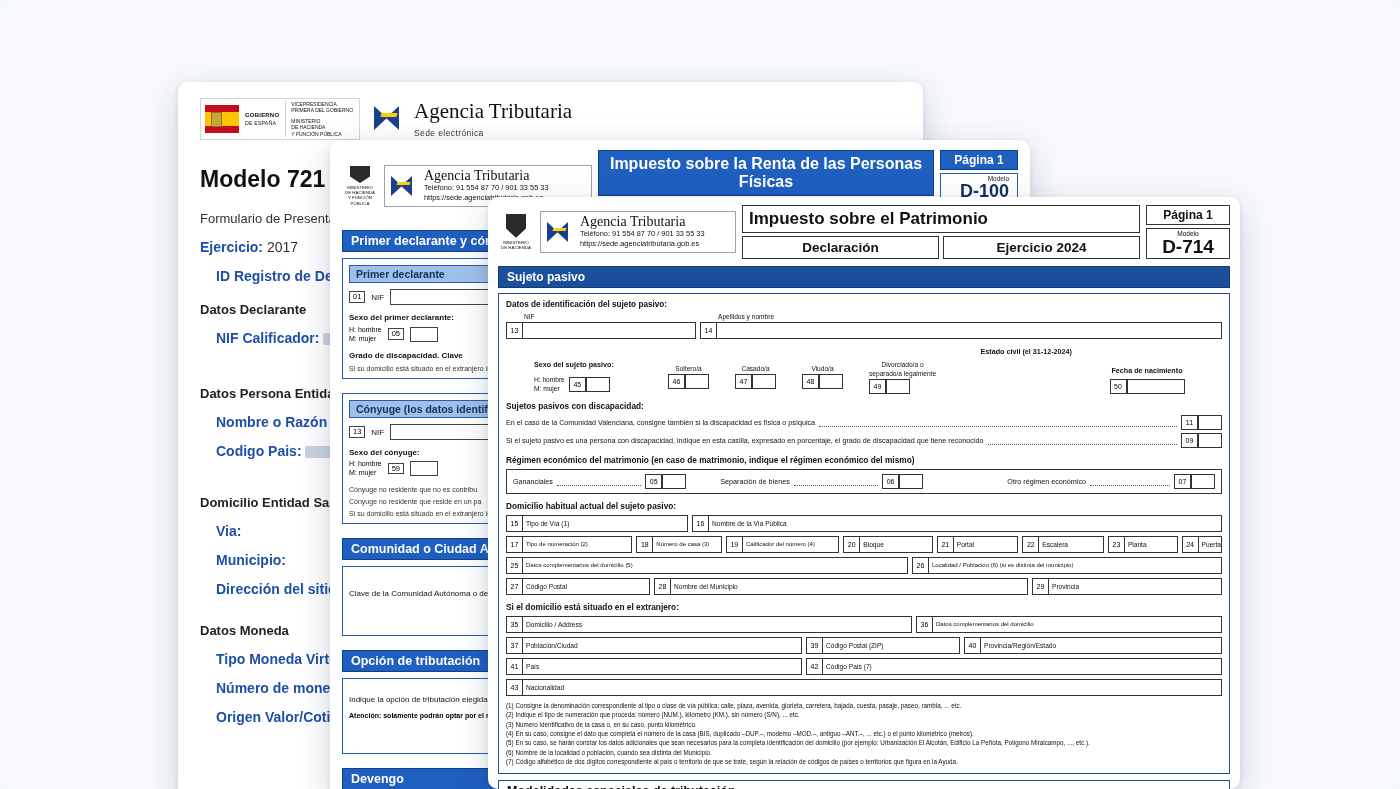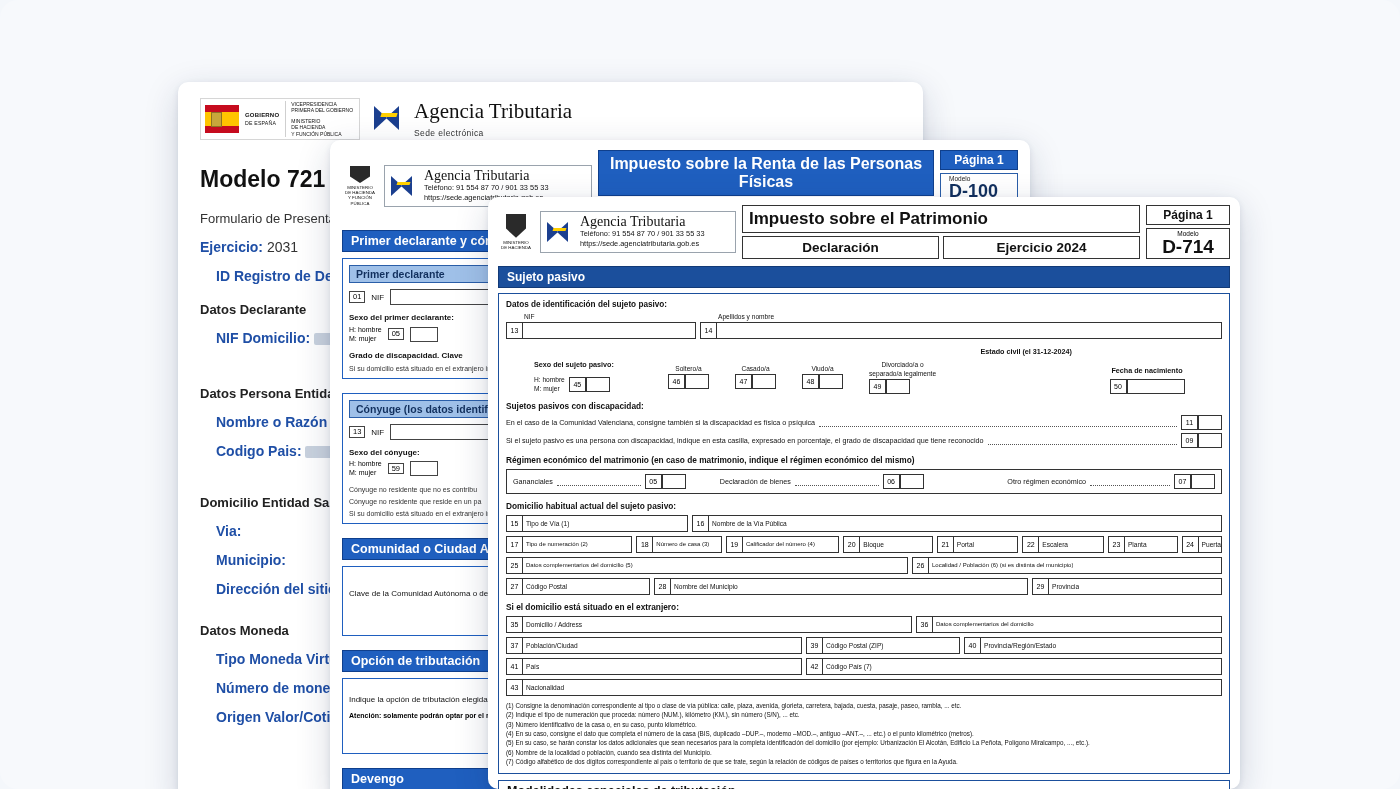--- a/index.html
+++ b/index.html
@@ -57,21 +57,21 @@
   .esc .crest{width:20px;height:24px;background:#2a2a2a;clip-path:polygon(0 0,100% 0,100% 62%,50% 100%,0 62%);}
   .esc .lbl{font-size:4.4px;line-height:1.2;text-align:center;color:#111;margin-top:2px;}
   .telbox{border:1px solid #9aa3ad;padding:3px 6px;flex:1;display:flex;align-items:center;gap:7px;background:#fff;}
   .teltxt{font-size:7.4px;line-height:1.35;color:#111;}
   .titleblue{flex:1;display:flex;flex-direction:column;gap:3px;}
   .tb-top{background:#1f5fbf;color:#fff;font-weight:700;font-size:16px;text-align:center;padding:4px 6px;border:1px solid #0f3f8c;}
   .tb-row{display:flex;gap:4px;}
   .tb-cell{flex:1;background:#9fc0e8;border:1px solid #2a5ea8;text-align:center;font-weight:700;font-size:13px;color:#12305e;padding:3px 0;}
   .pagebox{width:78px;display:flex;flex-direction:column;gap:3px;}
   .pg-top{background:#1f5fbf;border:1px solid #0f3f8c;color:#fff;font-weight:700;font-size:12px;text-align:center;padding:2px 0;}
-  .pg-bot{border:1px solid #2a5ea8;text-align:left;padding:1px 8px;}
+  .pg-bot{border:1px solid #2a5ea8;text-align:right;padding:1px 8px;}
   .pg-bot .sm{font-size:6.5px;color:#222;}
   .pg-bot .bg{font-size:18px;font-weight:700;color:#12305e;line-height:1;}
   .bar{background:#1f5fbf;color:#fff;font-weight:700;font-size:12.5px;padding:3px 8px;margin-top:8px;border:1px solid #0f3f8c;}
   .panel{border:1px solid #1f5fbf;margin-top:6px;padding:6px;}
   .subbar{background:#9fc0e8;border:1px solid #2a5ea8;color:#12305e;font-weight:700;font-size:10.5px;padding:2px 6px;}
   .fsmall{font-size:8px;color:#111;}
   .fbox{display:inline-block;border:1px solid #444;height:13px;min-width:26px;background:#fff;vertical-align:middle;}
   .numtag{display:inline-block;border:1px solid #444;background:#fff;font-size:7.5px;padding:1px 3px;line-height:1;}
   .row{display:flex;align-items:center;gap:6px;margin-top:6px;}
   .hint{font-size:7px;color:#333;margin-top:5px;}
@@ -135,29 +135,29 @@
             <div class="at-sub">Sede electrónica</div>
           </div>
         </div>
       </div>
 
       <h1>Modelo 721</h1>
       <div class="s721-sub">Formulario de Presentación</div>
 
       <div class="f-line">
         <span>Ejercicio:</span>
-        <span class="val">2031</span>
+        <span class="val">2017</span>
       </div>
       <div class="f-line" style="margin-left:16px">
         <span>ID Registro de Detalle</span>
       </div>
 
       <div class="f-block">Datos Declarante</div>
       <div class="f-line" style="margin-left:16px">
-        <span>NIF Domicilio:</span>
+        <span>NIF Calificador:</span>
         <span class="redact"></span>
       </div>
 
       <div class="f-block" style="margin-top:40px">Datos Persona Entidad</div>
       <div class="f-line" style="margin-left:16px">
         <span>Nombre o Razón Social</span>
       </div>
       <div class="f-line" style="margin-left:16px">
         <span>Codigo Pais:</span>
         <span class="redact" style="width:34px"></span>
@@ -435,21 +435,21 @@
           <span class="smallsq"></span>
         </div>
 
         <div class="sectitle">Régimen económico del matrimonio (en caso de matrimonio, indique el régimen económico del mismo)</div>
         <div style="border:1px solid #333;margin-top:4px;padding:4px 6px;display:flex;align-items:center">
           <span class="lbl7">Gananciales</span>
           <span class="dotted" style="max-width:120px"></span>
           <span class="tagnum">05</span>
           <span class="smallsq"></span>
           <span style="width:34px"></span>
-          <span class="lbl7">Declaración de bienes</span>
+          <span class="lbl7">Separación de bienes</span>
           <span class="dotted" style="max-width:110px"></span>
           <span class="tagnum">06</span>
           <span class="smallsq"></span>
           <span class="spacer"></span>
           <span class="lbl7">Otro régimen económico</span>
           <span class="dotted" style="max-width:80px"></span>
           <span class="tagnum">07</span>
           <span class="smallsq"></span>
         </div>
 

